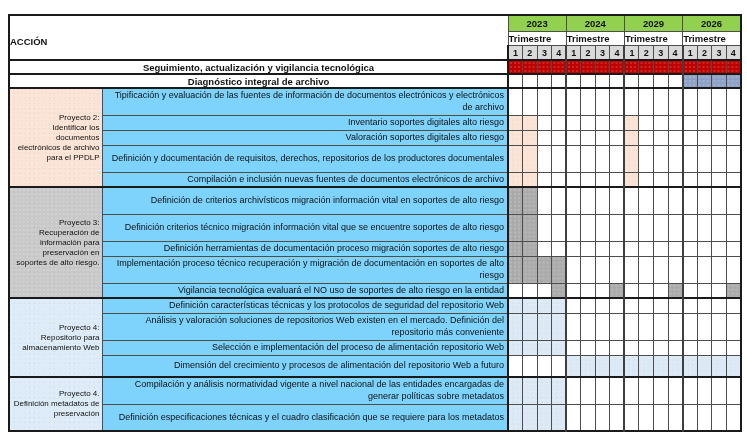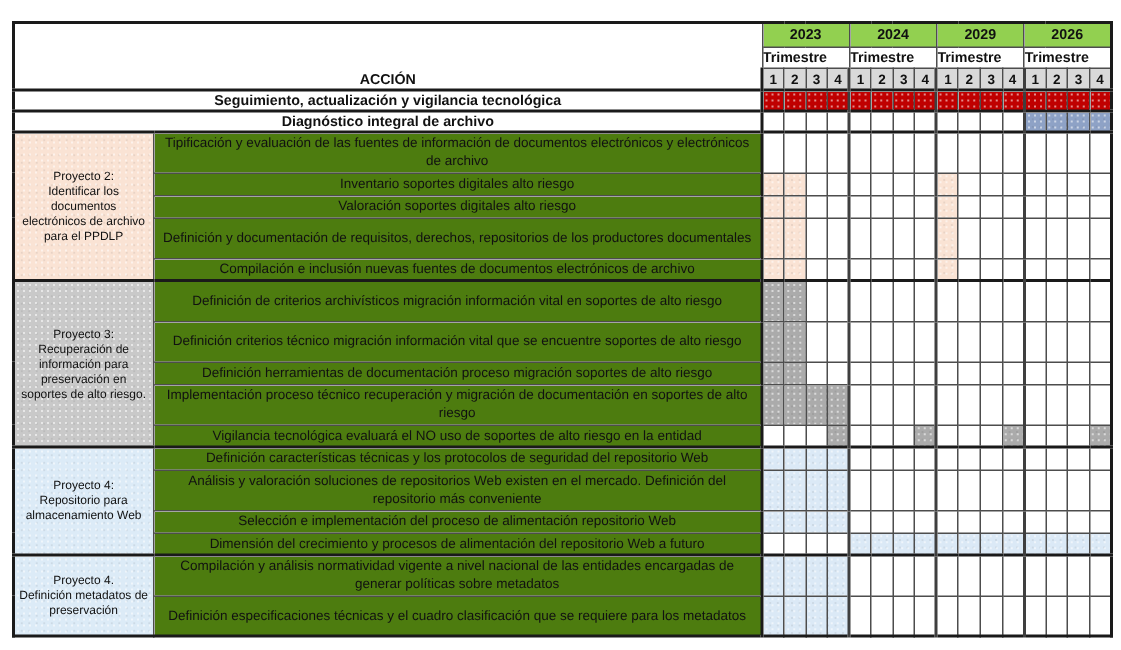--- a/index.html
+++ b/index.html
@@ -5,25 +5,25 @@
   html,body{margin:0;padding:0;background:#fff;}
   body{width:747px;height:433px;font-family:"Liberation Sans",sans-serif;-webkit-font-smoothing:antialiased;}
   .canvas{position:relative;width:747px;height:433px;background:#fff;overflow:hidden;}
   table.gantt{position:absolute;left:8px;top:14px;width:732px;border-collapse:collapse;table-layout:fixed;
     border:2px solid #1a1a1a;}
   th,td{border:1px solid #4d4d4d;padding:0;overflow:hidden;color:#111;}
   
   .year{background:var(--green);font-weight:bold;font-size:9.5px;height:15px;text-align:center;}
   .trim{background:#fff;font-weight:bold;font-size:9.5px;height:13px;text-align:left;}
   .qnum{background:var(--qgray);font-weight:bold;font-size:9px;height:13px;text-align:center;}
-  .accion{background:#fff;font-weight:bold;font-size:9.5px;vertical-align:bottom;text-align:center;padding-bottom:0;}
+  .accion{background:#fff;font-weight:bold;font-size:9.5px;vertical-align:bottom;text-align:left;padding-bottom:12px;}
   
   .sumlabel{font-weight:bold;font-size:9.5px;text-align:center;vertical-align:middle;margin-left:23px;}
-  .plabel{font-size:8px;line-height:10px;text-align:center;vertical-align:middle;white-space:pre-line;padding:0 2px;}
-  .action{font-size:9px;line-height:11.5px;text-align:center;vertical-align:middle;padding:0 3px;background:#4d7c0f;}
+  .plabel{font-size:8px;line-height:10px;text-align:right;vertical-align:middle;white-space:pre-line;padding:0 2px;}
+  .action{font-size:9px;line-height:11.5px;text-align:right;vertical-align:middle;padding:0 3px;background:#7dd3fc;}
   .cell{background:#fff;}
   
   .f-red{background:var(--red);}
   .f-bluegray{background:var(--bluegray);}
   .f-peach{background:var(--peach);}
   .f-gray{background:var(--graycell);}
   .f-blue{background:var(--bluecell);}
   .l-peach{background:var(--labelpeach);}
   .l-gray{background:var(--labelgray);margin-top:6px;}
   .l-blue{background:var(--labelblue);margin-top:48px;}
@@ -378,21 +378,21 @@
           <td class="cell"></td>
           <td class="cell yb"></td>
           <td class="cell"></td>
           <td class="cell"></td>
           <td class="cell"></td>
           <td class="cell yb"></td>
           <td class="cell"></td>
           <td class="cell"></td>
           <td class="cell"></td>
         </tr>
-        <tr class="" style="height:15px">
+        <tr class="" style="height:22px">
           <td class="action">Dimensión del crecimiento y procesos de alimentación del repositorio Web a futuro</td>
           <td class="cell gs"></td>
           <td class="cell"></td>
           <td class="cell"></td>
           <td class="cell"></td>
           <td class="cell f-blue dots yb"></td>
           <td class="cell f-blue dots"></td>
           <td class="cell f-blue dots"></td>
           <td class="cell f-blue dots"></td>
           <td class="cell f-blue dots yb"></td>

